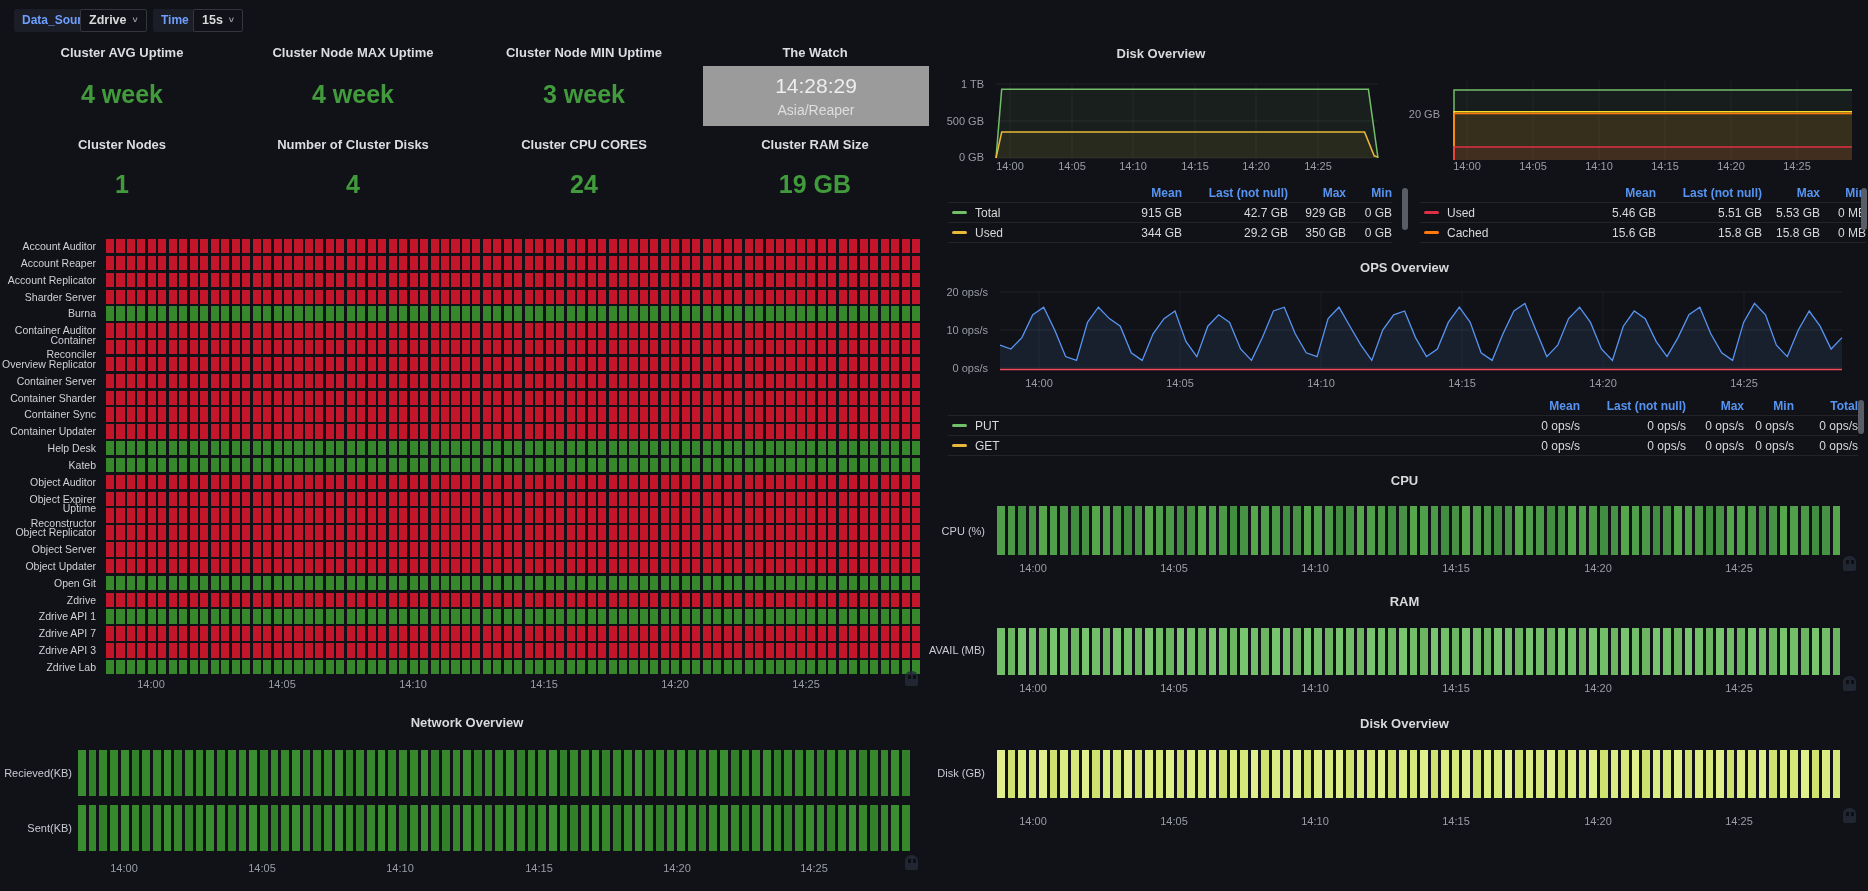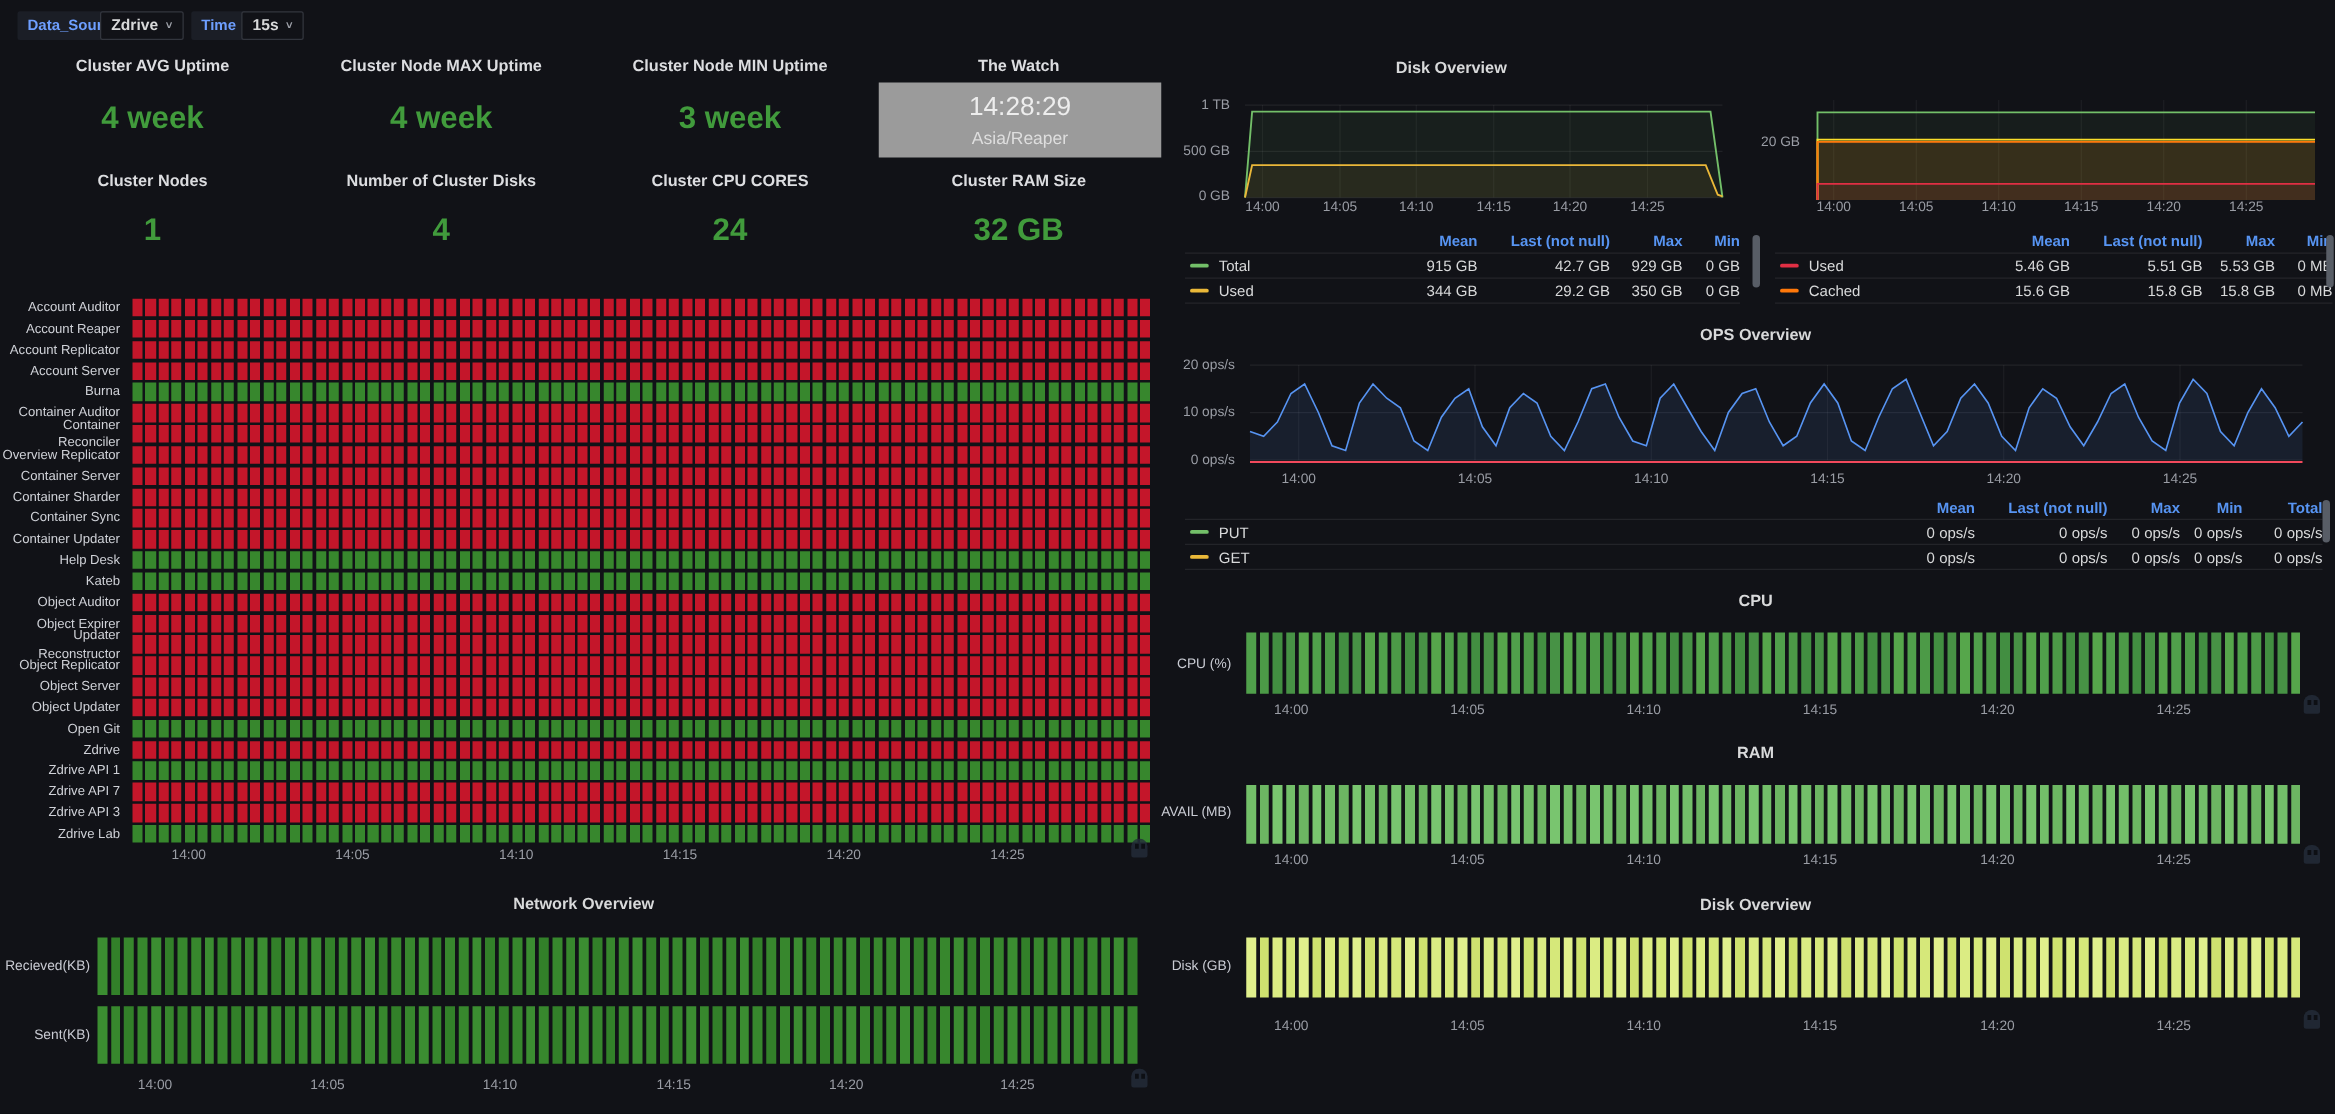--- a/index.html
+++ b/index.html
@@ -71,21 +71,21 @@
     <div class="watch-tz">Asia/Reaper</div>
   </div>
 
   <div class="stat-title" style="left:6px;top:137px;">Cluster Nodes</div>
   <div class="stat-title" style="left:237px;top:137px;">Number of Cluster Disks</div>
   <div class="stat-title" style="left:468px;top:137px;">Cluster CPU CORES</div>
   <div class="stat-title" style="left:699px;top:137px;">Cluster RAM Size</div>
   <div class="stat-value" style="left:6px;top:170px;">1</div>
   <div class="stat-value" style="left:237px;top:170px;">4</div>
   <div class="stat-value" style="left:468px;top:170px;">24</div>
-  <div class="stat-value" style="left:699px;top:170px;">32 GB</div>
+  <div class="stat-value" style="left:699px;top:170px;">19 GB</div>
 
   <div id="hm-rows">
       <div class="hm-row" style="top: 239px;">
         <span class="hm-label">Account Auditor</span>
         <div class="hm-cells">
           <span class="hm-cell" style="background: rgb(196, 22, 42);"></span>
           <span class="hm-cell" style="background: rgb(196, 22, 42);"></span>
           <span class="hm-cell" style="background: rgb(196, 22, 42);"></span>
           <span class="hm-cell" style="background: rgb(196, 22, 42);"></span>
           <span class="hm-cell" style="background: rgb(196, 22, 42);"></span>
@@ -324,21 +324,21 @@
           <span class="hm-cell" style="background: rgb(196, 22, 42);"></span>
           <span class="hm-cell" style="background: rgb(196, 22, 42);"></span>
           <span class="hm-cell" style="background: rgb(196, 22, 42);"></span>
           <span class="hm-cell" style="background: rgb(196, 22, 42);"></span>
           <span class="hm-cell" style="background: rgb(196, 22, 42);"></span>
           <span class="hm-cell" style="background: rgb(196, 22, 42);"></span>
           <span class="hm-cell" style="background: rgb(196, 22, 42);"></span>
         </div>
       </div>
       <div class="hm-row" style="top: 289.52px;">
-        <span class="hm-label">Account Server</span>
+        <span class="hm-label">Sharder Server</span>
         <div class="hm-cells">
           <span class="hm-cell" style="background: rgb(196, 22, 42);"></span>
           <span class="hm-cell" style="background: rgb(196, 22, 42);"></span>
           <span class="hm-cell" style="background: rgb(196, 22, 42);"></span>
           <span class="hm-cell" style="background: rgb(196, 22, 42);"></span>
           <span class="hm-cell" style="background: rgb(196, 22, 42);"></span>
           <span class="hm-cell" style="background: rgb(196, 22, 42);"></span>
           <span class="hm-cell" style="background: rgb(196, 22, 42);"></span>
           <span class="hm-cell" style="background: rgb(196, 22, 42);"></span>
           <span class="hm-cell" style="background: rgb(196, 22, 42);"></span>
@@ -1403,21 +1403,21 @@
           <span class="hm-cell" style="background: rgb(196, 22, 42);"></span>
           <span class="hm-cell" style="background: rgb(196, 22, 42);"></span>
           <span class="hm-cell" style="background: rgb(196, 22, 42);"></span>
           <span class="hm-cell" style="background: rgb(196, 22, 42);"></span>
           <span class="hm-cell" style="background: rgb(196, 22, 42);"></span>
           <span class="hm-cell" style="background: rgb(196, 22, 42);"></span>
           <span class="hm-cell" style="background: rgb(196, 22, 42);"></span>
         </div>
       </div>
       <div class="hm-row" style="top: 508.44px;">
-        <span class="hm-label">Updater Reconstructor</span>
+        <span class="hm-label">Uptime Reconstructor</span>
         <div class="hm-cells">
           <span class="hm-cell" style="background: rgb(196, 22, 42);"></span>
           <span class="hm-cell" style="background: rgb(196, 22, 42);"></span>
           <span class="hm-cell" style="background: rgb(196, 22, 42);"></span>
           <span class="hm-cell" style="background: rgb(196, 22, 42);"></span>
           <span class="hm-cell" style="background: rgb(196, 22, 42);"></span>
           <span class="hm-cell" style="background: rgb(196, 22, 42);"></span>
           <span class="hm-cell" style="background: rgb(196, 22, 42);"></span>
           <span class="hm-cell" style="background: rgb(196, 22, 42);"></span>
           <span class="hm-cell" style="background: rgb(196, 22, 42);"></span>

